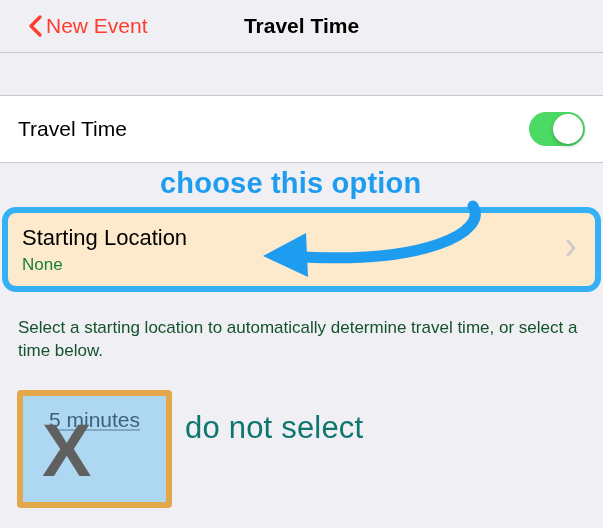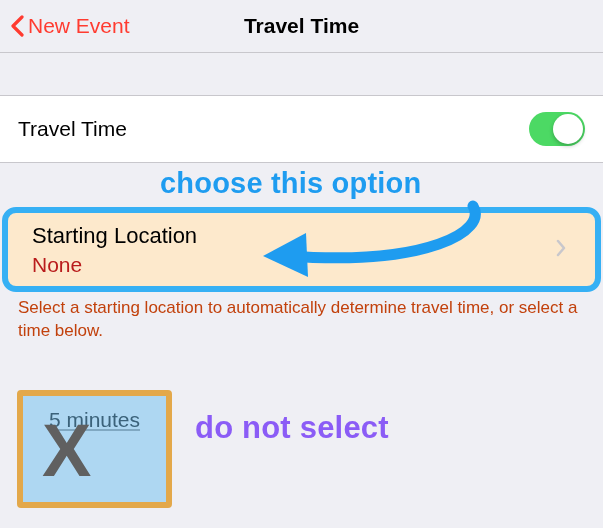--- a/index.html
+++ b/index.html
@@ -15,21 +15,21 @@
       height: 53px;
       background: #efeff4;
       border-bottom: 1px solid #c8c7cc;
       display: flex;
       align-items: center;
       position: relative;
     }
     .nav-back {
       display: flex;
       align-items: center;
-      padding-left: 10px;
+      padding-left: 28px;
       color: #ff3b30;
       font-size: 21px;
       cursor: pointer;
       justify-content: center;
     }
     .nav-back svg { margin-right: 4px; }
     .nav-title {
       position: absolute;
       left: 0; right: 0;
       text-align: center;
@@ -82,55 +82,55 @@
       position: absolute;
       top: 207px;
       left: 2px;
       right: 2px;
       height: 85px;
       border: 6px solid #36b0f4;
       border-radius: 14px;
       background: #fde9cc;
       display: flex;
       align-items: center;
-      padding: 0 24px;
+      padding: 0 14px;
     }
     .starting-location-inner {
       width: 100%;
       position: relative;
     }
     .sl-title {
       font-size: 22px;
       color: #000;
       margin-bottom: 4px;
     }
     .sl-value {
-      font-size: 21px;
-      color: #b91c1c;
+      font-size: 17px;
+      color: #15803d;
     }
     .sl-chevron {
       position: absolute;
       right: 4px;
       top: 50%;
       transform: translateY(-50%);
       color: #c8c7cc;
     }
     .arrow-svg {
       position: absolute;
       top: 171px;
       left: 228px;
       pointer-events: none;
     }
     .help-text {
       position: absolute;
-      top: 297px;
+      top: 317px;
       left: 18px;
       right: 18px;
       font-size: 17px;
-      color: #c2410c;
+      color: #14532d;
       line-height: 1.35;
     }
     .time-box {
       position: absolute;
       left: 17px;
       top: 390px;
       width: 155px;
       height: 118px;
       background: #aed7f2;
       border: 6px solid #e3a84a;
@@ -155,25 +155,24 @@
       font-weight: 700;
       color: #606060;
       pointer-events: none;
       font-family: Arial, sans-serif;
     }
     .annotation-dns {
       position: absolute;
       top: 405px;
       left: 185px;
       font-size: 31px;
-      font-weight: 700;
-      color: #8b5cf6;
+      font-weight: 400;
+      color: #0f766e;
       line-height: 1.5;
       letter-spacing: 0.2px;
-      margin-left: 10px;
     }
   </style>
 </head>
 <body>
 
 <div class="nav-bar">
   <div class="nav-back">
     <svg width="14" height="22" viewBox="0 0 14 22">
         <path d="M12 2 L3 11 L12 20" stroke="#ff3b30" stroke-width="3.2" fill="none" stroke-linecap="round" stroke-linejoin="round"></path>
       </svg>

